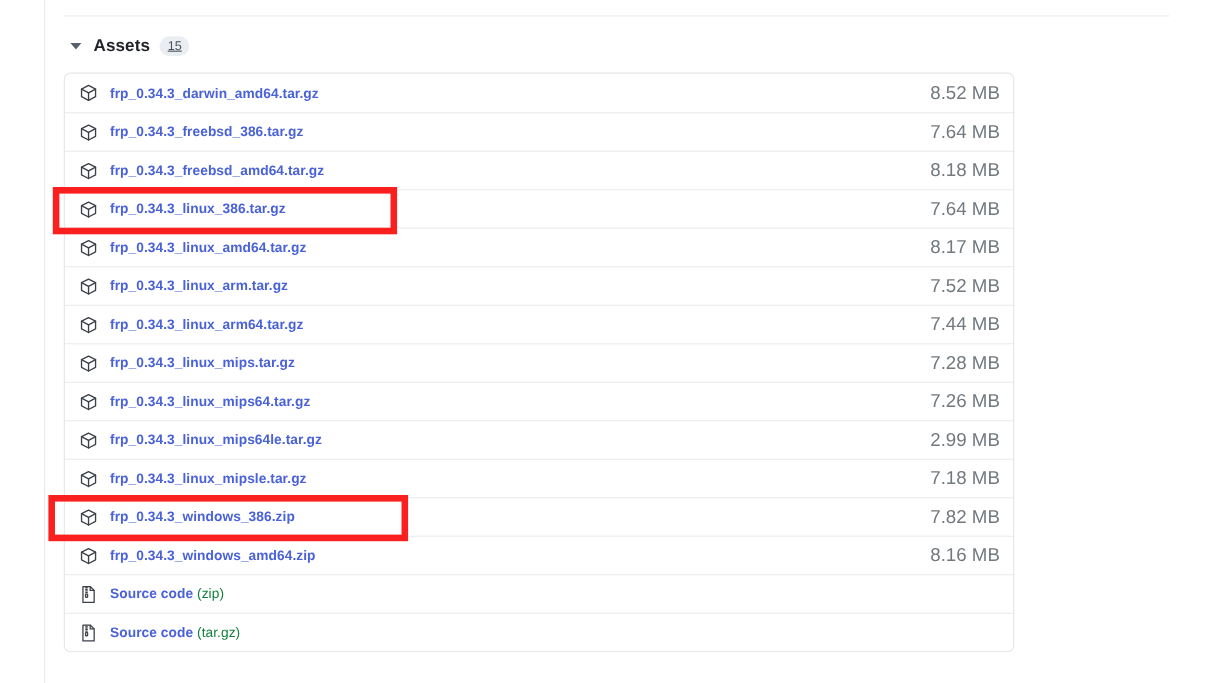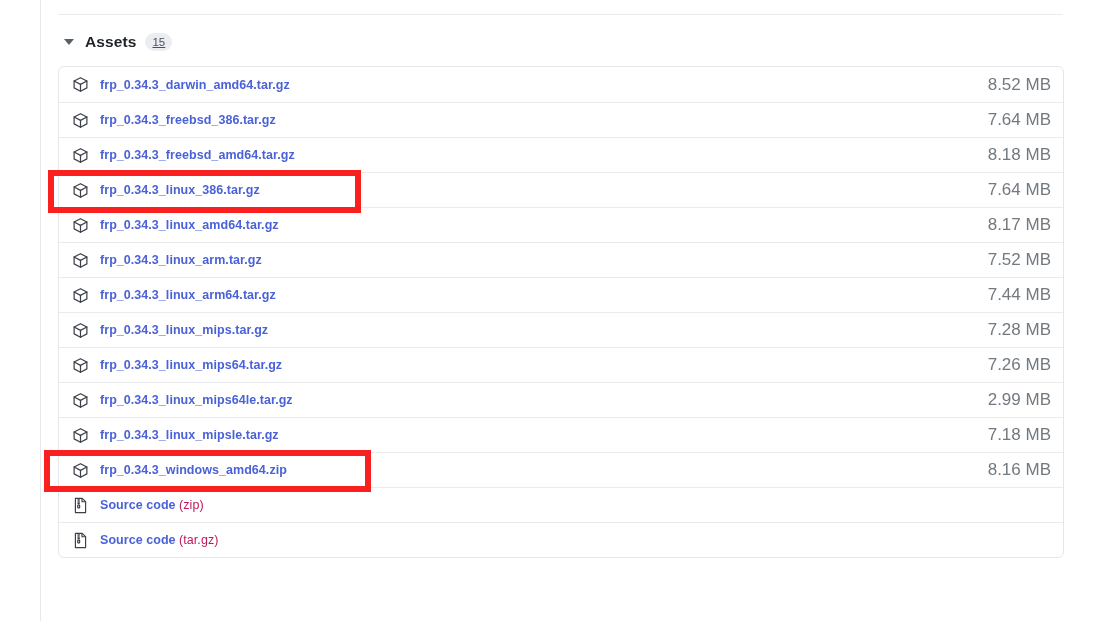--- a/index.html
+++ b/index.html
@@ -33,21 +33,21 @@
     top: 14px;
     width: 1005px;
     height: 1px;
     background: #e9ebee;
   }
 
   #assets-section {
     position: absolute;
     left: 58px;
     top: 30px;
-    width: 1006px;
+    width: 864px;
   }
 
   
   #assets-header {
     display: flex;
     align-items: center;
     height: 24px;
     margin-left: 6px;
   }
   #assets-caret {
@@ -109,21 +109,21 @@
   .asset-icon svg { display: block; }
   .asset-name {
     flex: 1 1 auto;
     font-size: 12.5px;
     color: #4a62d8;
     font-weight: bold;
     letter-spacing: 0.05px;
     white-space: nowrap;
   }
   .asset-suffix {
-    color: #be185d;
+    color: #15803d;
     font-weight: normal;
   }
   .asset-size {
     flex: 0 0 auto;
     font-size: 17px;
     color: #72797f;
     white-space: nowrap;
   }
 
   
@@ -283,20 +283,31 @@
         <span class="asset-size">7.18 MB</span>
       </div>
       <div class="asset-row">
         <span class="asset-icon">
           <svg width="17" height="17" viewBox="0 0 16 16" fill="none" stroke="currentColor" stroke-width="1.15" stroke-linejoin="round" stroke-linecap="round">
             <path d="M8 1.6 L14 4.7 L14 11.2 L8 14.4 L2 11.2 L2 4.7 Z"></path>
             <path d="M2 4.7 L8 7.9 L14 4.7"></path>
             <path d="M8 7.9 L8 14.4"></path>
           </svg>
         </span>
+        <span class="asset-name">frp_0.34.3_windows_386.zip</span>
+        <span class="asset-size">7.82 MB</span>
+      </div>
+      <div class="asset-row">
+        <span class="asset-icon">
+          <svg width="17" height="17" viewBox="0 0 16 16" fill="none" stroke="currentColor" stroke-width="1.15" stroke-linejoin="round" stroke-linecap="round">
+            <path d="M8 1.6 L14 4.7 L14 11.2 L8 14.4 L2 11.2 L2 4.7 Z"></path>
+            <path d="M2 4.7 L8 7.9 L14 4.7"></path>
+            <path d="M8 7.9 L8 14.4"></path>
+          </svg>
+        </span>
         <span class="asset-name">frp_0.34.3_windows_amd64.zip</span>
         <span class="asset-size">8.16 MB</span>
       </div>
       <div class="asset-row">
         <span class="asset-icon">
           <svg width="17" height="17" viewBox="0 0 16 16" fill="none" stroke="currentColor" stroke-width="1.1" stroke-linejoin="round" stroke-linecap="round">
             <path d="M3.2 1.3 L9.6 1.3 L12.8 4.4 L12.8 14.7 L3.2 14.7 Z"></path>
             <path d="M9.4 1.4 L9.4 4.5 L12.7 4.5"></path>
             <path d="M5.6 2.1 L6.9 2.1 M5.6 3.5 L6.9 3.5 M5.6 4.9 L6.9 4.9 M5.6 6.3 L6.9 6.3"></path>
             <rect x="5.4" y="7.6" width="1.8" height="2.7" rx="0.4"></rect>

